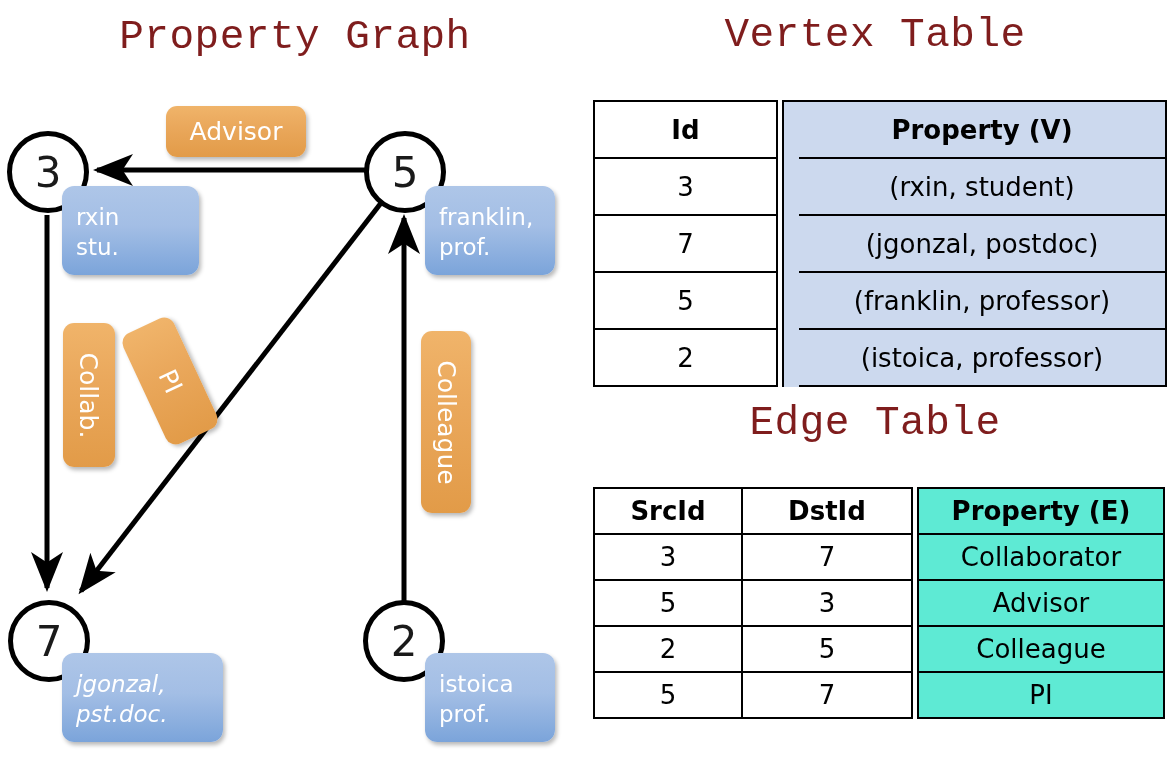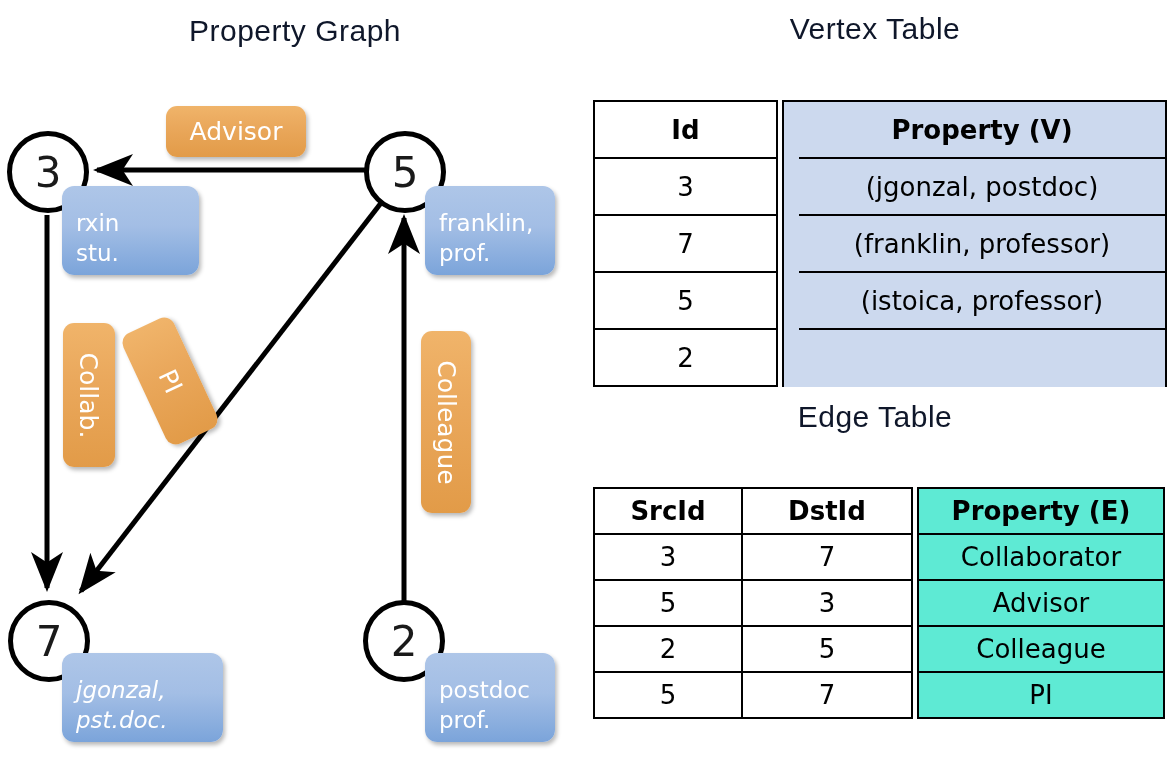--- a/index.html
+++ b/index.html
@@ -13,25 +13,25 @@
     position: relative;
     overflow: hidden;
     font-family: "Liberation Sans", sans-serif;
     color: #000;
   }
 
   
   .title {
     position: absolute;
     font-weight: 400;
-    font-size: 30px;
+    font-size: 41px;
     letter-spacing: 0.5px;
-    color: #0f172a;
+    color: #7f1d1d;
     white-space: nowrap;
-    font-family: Liberation Sans, sans-serif;
+    font-family: Liberation Mono, monospace;
   }
   #title-property-graph { left: 0px; top: 14px; width: 590px; text-align: center; }
   #title-vertex-table   { left: 580px; top: 12px; width: 590px; text-align: center; }
   #title-edge-table     { left: 580px; top: 400px; width: 590px; text-align: center; }
 
   
   #graph-panel {
     position: absolute;
     left: 0; top: 0;
     width: 585px; height: 760px;
@@ -54,21 +54,21 @@
   }
 
   .prop-box {
     position: absolute;
     border-radius: 12px;
     background: linear-gradient(to bottom, #aec6e8 0%, #a3bee5 45%, #7ba4da 100%);
     box-shadow: 2px 3px 4px rgba(0,0,0,0.28);
     color: #ffffff;
     font-size: 23px;
     line-height: 30px;
-    padding: 22px 14px;
+    padding: 16px 14px;
     box-sizing: border-box;
     z-index: 4;
     font-family: "DejaVu Sans", sans-serif;
   }
 
   .edge-label {
     position: absolute;
     border-radius: 11px;
     background: linear-gradient(to bottom, #f0b46a 0%, #eaa85c 40%, #e29b48 100%);
     box-shadow: 2px 3px 4px rgba(0,0,0,0.28);
@@ -182,21 +182,21 @@
     <div>franklin,</div>
     <div>prof.</div>
   </div>
 
   <div class="prop-box" style="left:62px; top:653px; width:161px; height:89px;font-style:italic;">
     <div>jgonzal,</div>
     <div>pst.doc.</div>
   </div>
 
   <div class="prop-box" style="left:425px; top:653px; width:130px; height:89px;">
-    <div>postdoc</div>
+    <div>istoica</div>
     <div>prof.</div>
   </div>
 
   <div class="edge-label" style="left:166px; top:106px; width:140px; height:51px;">
     <span>Advisor</span>
   </div>
 
   <div class="edge-label vertical" style="left:63px; top:323px; width:52px; height:144px;">
     <span>Collab.</span>
   </div>
@@ -214,20 +214,21 @@
 <div class="tbl" id="vertex-table">
   <div class="tcol idcol">
     <div class="tcell head">Id</div>
     <div class="tcell">3</div>
     <div class="tcell">7</div>
     <div class="tcell">5</div>
     <div class="tcell">2</div>
   </div>
   <div class="tcol propcol shaded-blue">
     <div class="tcell head">Property (V)</div>
+    <div class="tcell">(rxin, student)</div>
     <div class="tcell">(jgonzal, postdoc)</div>
     <div class="tcell">(franklin, professor)</div>
     <div class="tcell">(istoica, professor)</div>
   </div>
 </div>
 
 <div class="tbl" id="edge-table">
   <div class="tcol srccol">
     <div class="tcell head">SrcId</div>
     <div class="tcell">3</div>

